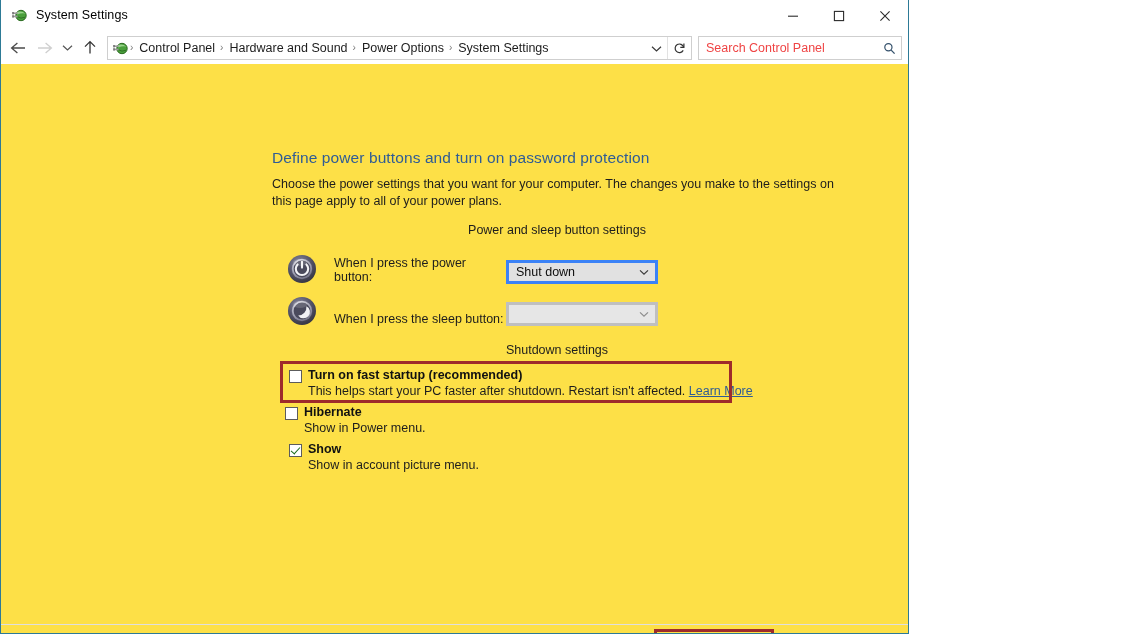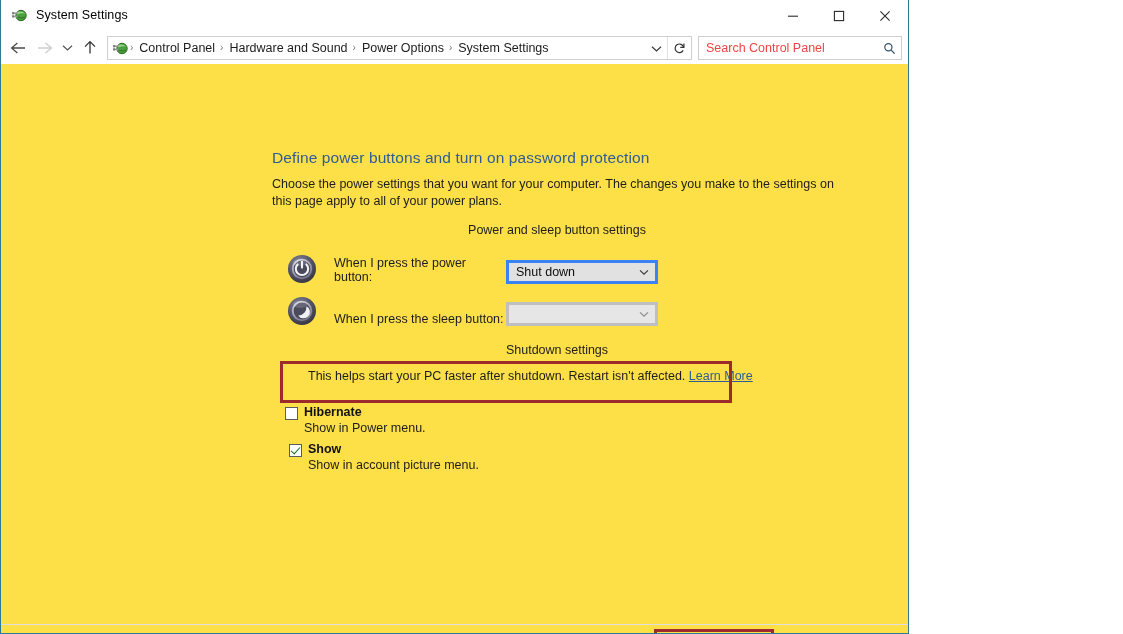--- a/index.html
+++ b/index.html
@@ -390,20 +390,24 @@
         </span>
       </span>
     </div>
 
     <div class="section-head" style="left:271px; top:279px;">
       <span class="lbl">Shutdown settings</span>
       <span class="rule"></span>
     </div>
 
     <div class="cb-group" style="left:288px; top:304px;">
+      <div class="cb-line">
+        <span class="cbox"></span>
+        <span class="cb-title">Turn on fast startup (recommended)</span>
+      </div>
       <div class="cb-sub">
         <span>This helps start your PC faster after shutdown. Restart isn't affected.</span>
         <a class="link">Learn More</a>
       </div>
     </div>
 
     <div class="cb-group" style="left:284px; top:341px;">
       <div class="cb-line">
         <span class="cbox"></span>
         <span class="cb-title">Hibernate</span>

